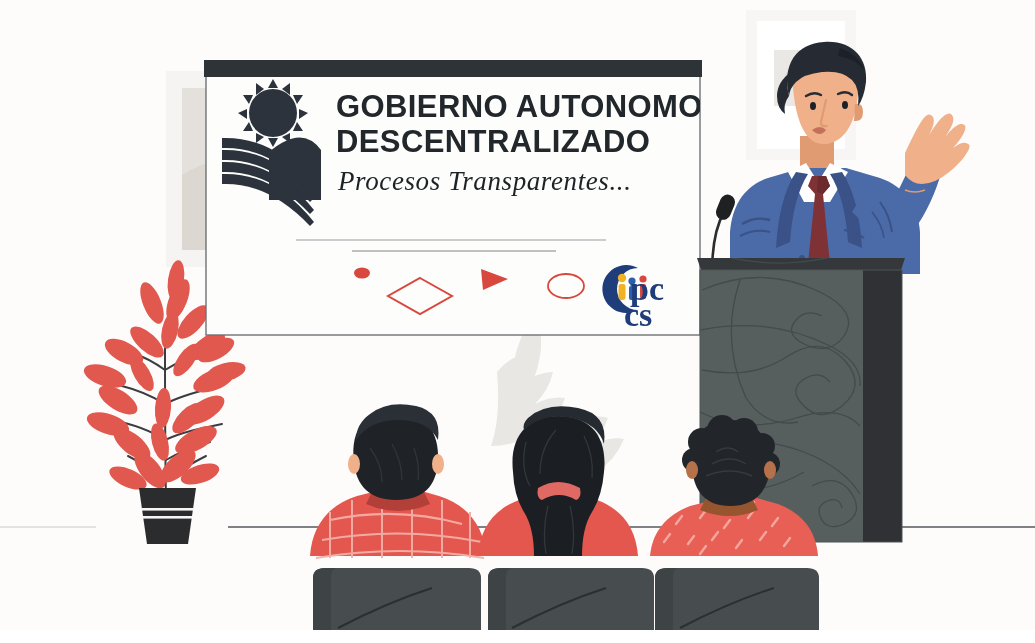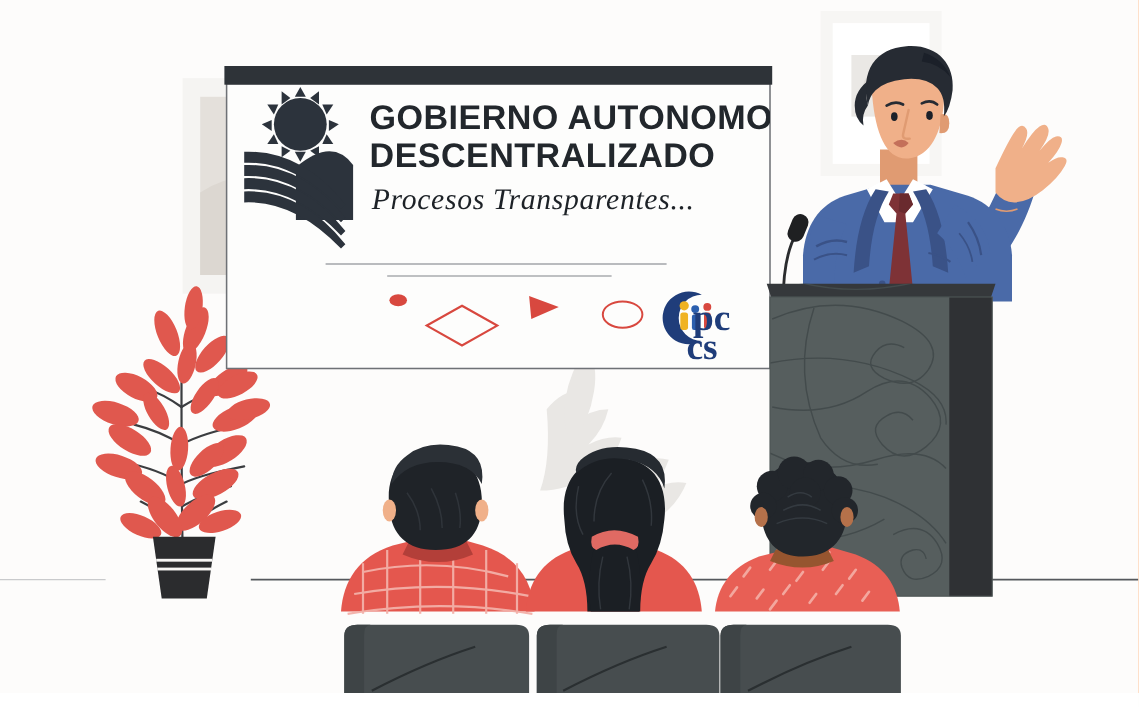--- a/index.html
+++ b/index.html
@@ -1,21 +1,21 @@
 <!DOCTYPE html>
 <html><head>
 <meta charset="utf-8">
 <style>
   html,body{margin:0;padding:0;background:#ffffff;}
   body{font-family:"Liberation Sans", sans-serif;}
   #scene{
     position:relative;
     width:1035px;
     height:630px;
-    background:#f97316;
+    background:#c4b5fd;
     overflow:hidden;
   }
   #scene svg{display:block;}
   .abs{position:absolute;}
 </style>
 </head>
 <body>
 
 <div id="scene">
 

